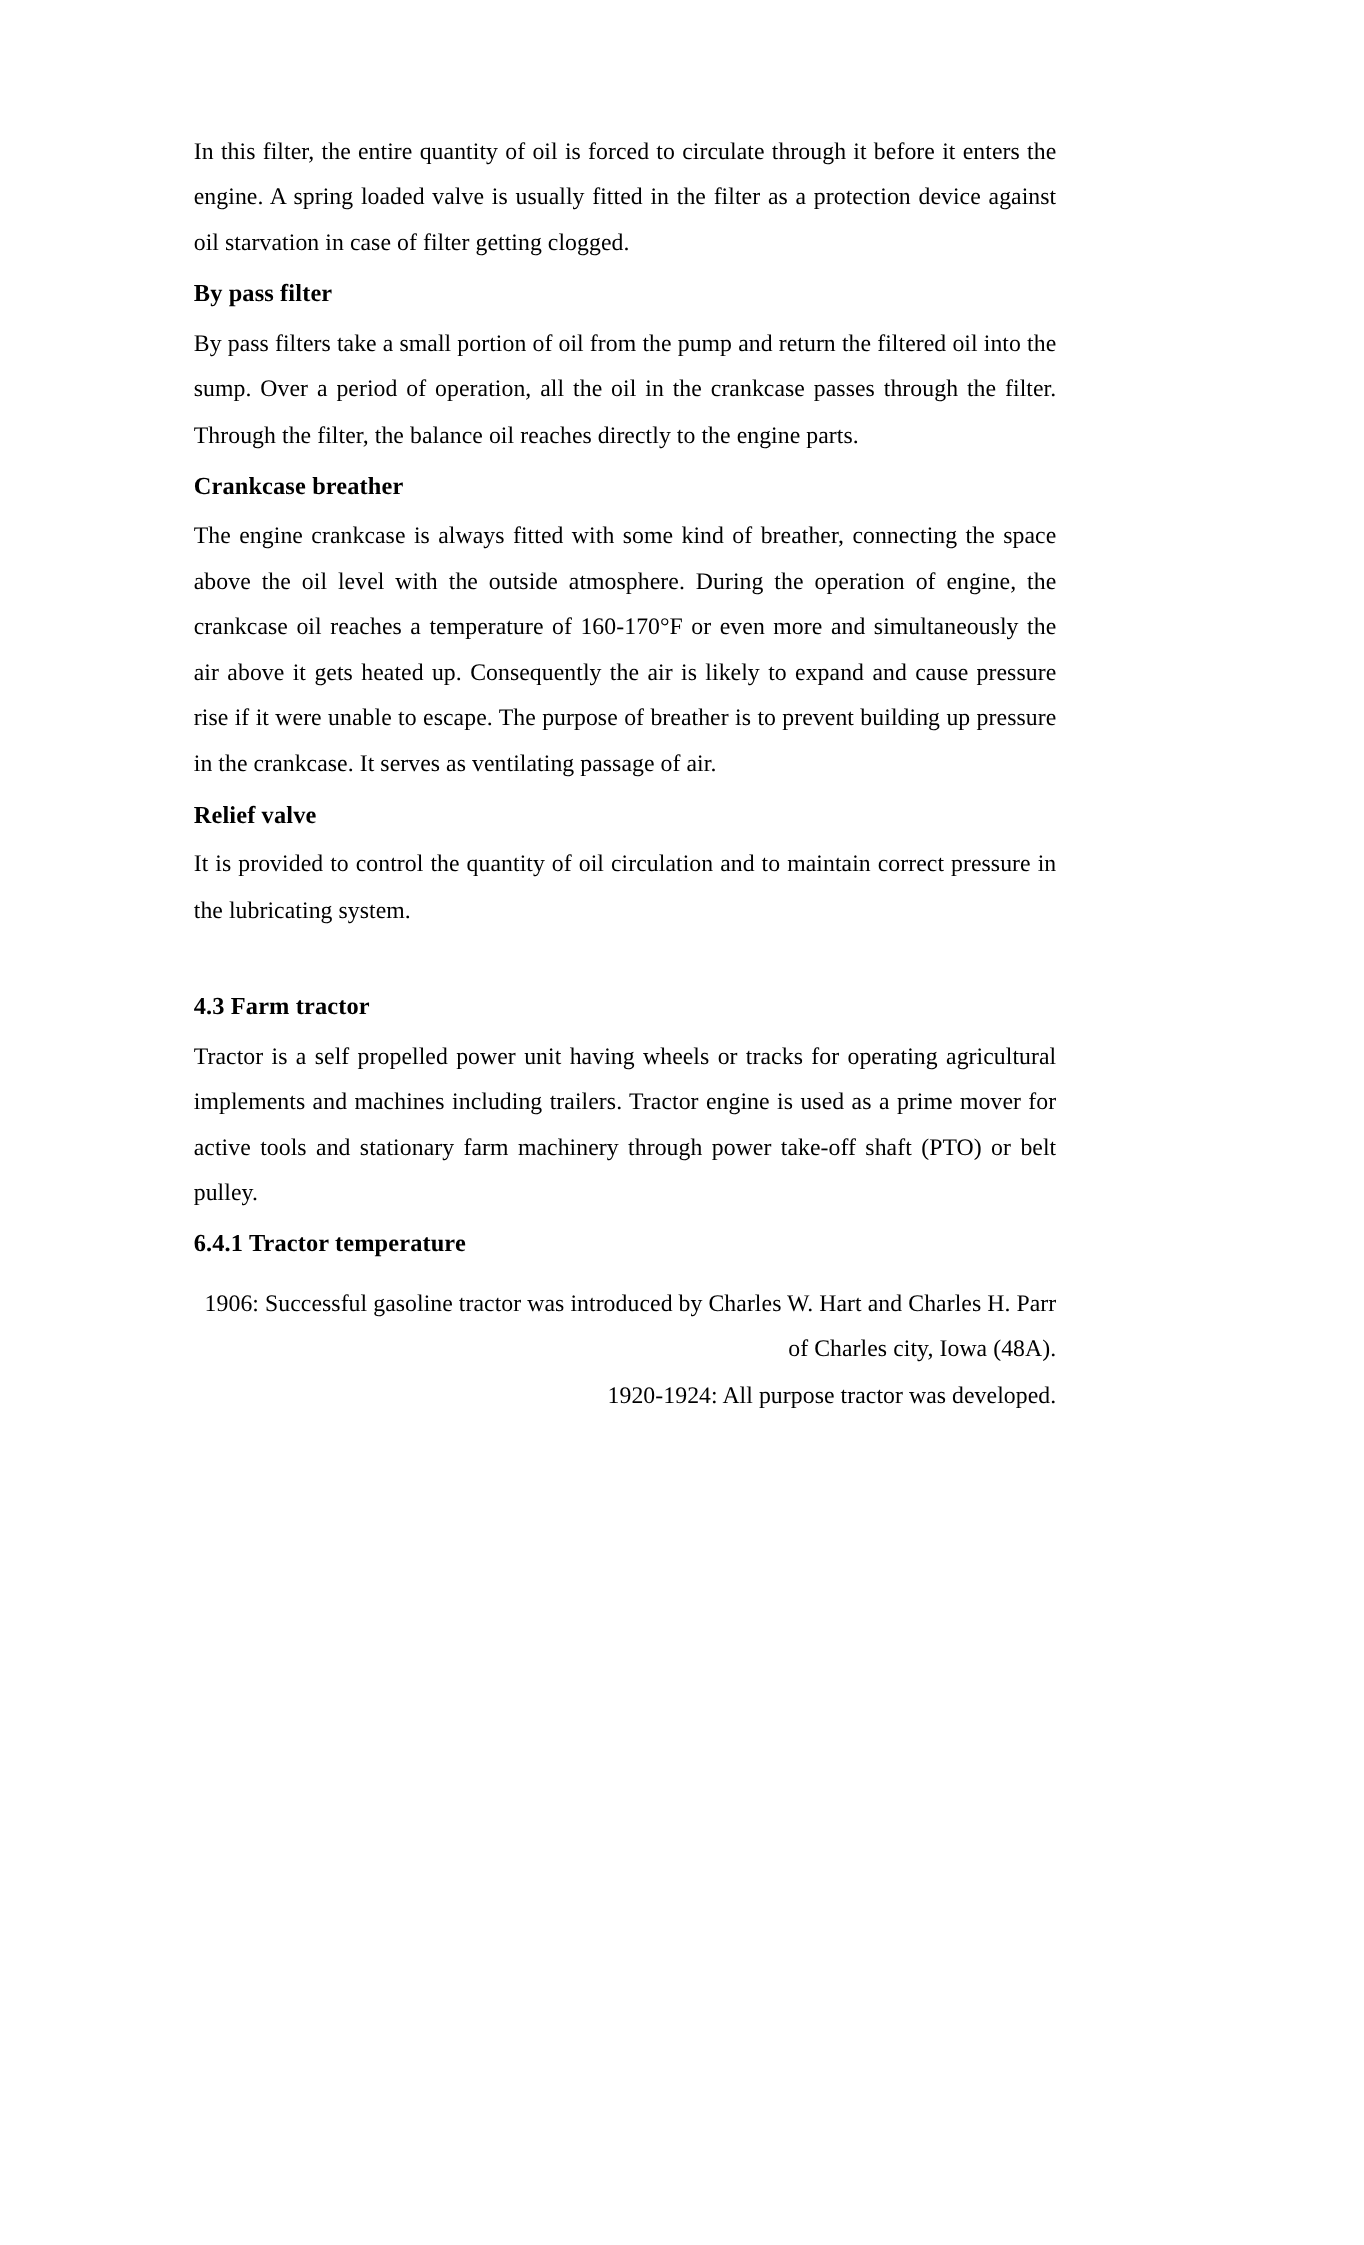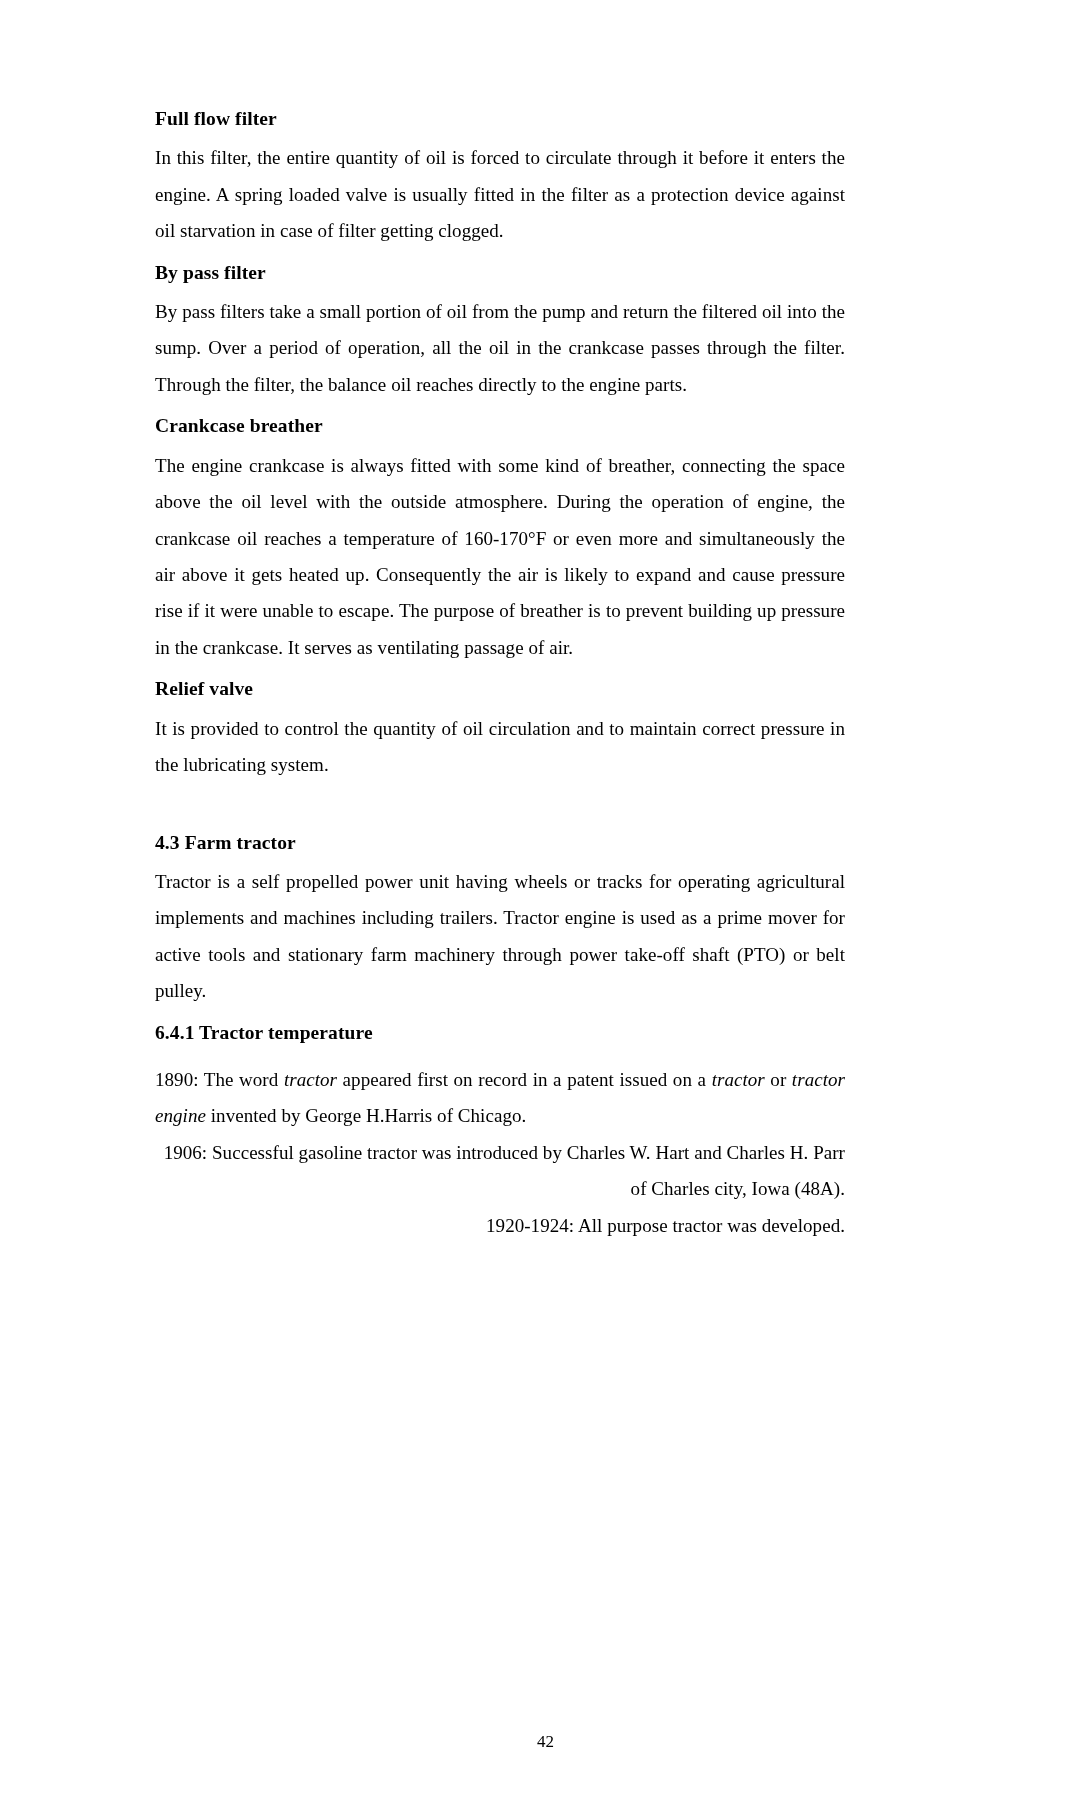--- a/index.html
+++ b/index.html
@@ -53,21 +53,20 @@
     font-size: 17px;
     line-height: 1;
   }
 </style>
 </head>
 <body>
 
 <div class="page">
   <div class="content">
 
-    <h3 class="heading">Full flow filter</h3>
     <p class="para">In this filter, the entire quantity of oil is forced to circulate through it before it enters the engine. A spring loaded valve is usually fitted in the filter as a protection device against oil starvation in case of filter getting clogged.</p>
 
     <div class="spacer-sm"></div>
 
     <h3 class="heading">By pass filter</h3>
     <p class="para">By pass filters take a small portion of oil from the pump and return the filtered oil into the sump. Over a period of operation, all the oil in the crankcase passes through the filter. Through the filter, the balance oil reaches directly to the engine parts.</p>
 
     <div class="spacer-sm"></div>
 
     <h3 class="heading">Crankcase breather</h3>
@@ -83,21 +82,19 @@
     <h3 class="heading">4.3 Farm tractor</h3>
     <p class="para">Tractor is a self propelled power unit having wheels or tracks for operating agricultural implements and machines including trailers. Tractor engine is used as a prime mover for active tools and stationary farm machinery through power take-off shaft (PTO) or belt pulley.</p>
 
     <div class="spacer-sm"></div>
 
     <h3 class="heading">6.4.1 Tractor temperature</h3>
 
     <div class="spacer-sm"></div>
 
     <div>
-      <p class="para"><span>1890: The word </span><span class="italic">tractor</span><span> appeared first on record in a patent issued on a </span><span class="italic">tractor</span><span> or </span><span class="italic">tractor engine</span><span> invented by George H.Harris of Chicago.</span></p>
       <p class="para nojust"><span>1906: Successful gasoline tractor was introduced by Charles W. Hart and Charles H. Parr of Charles city, Iowa (48A).</span></p>
       <p class="para nojust"><span>1920-1924: All purpose tractor was developed.</span></p>
     </div>
 
   </div>
 
-  <div class="page-number">42</div>
 </div>
 
 </body></html>

